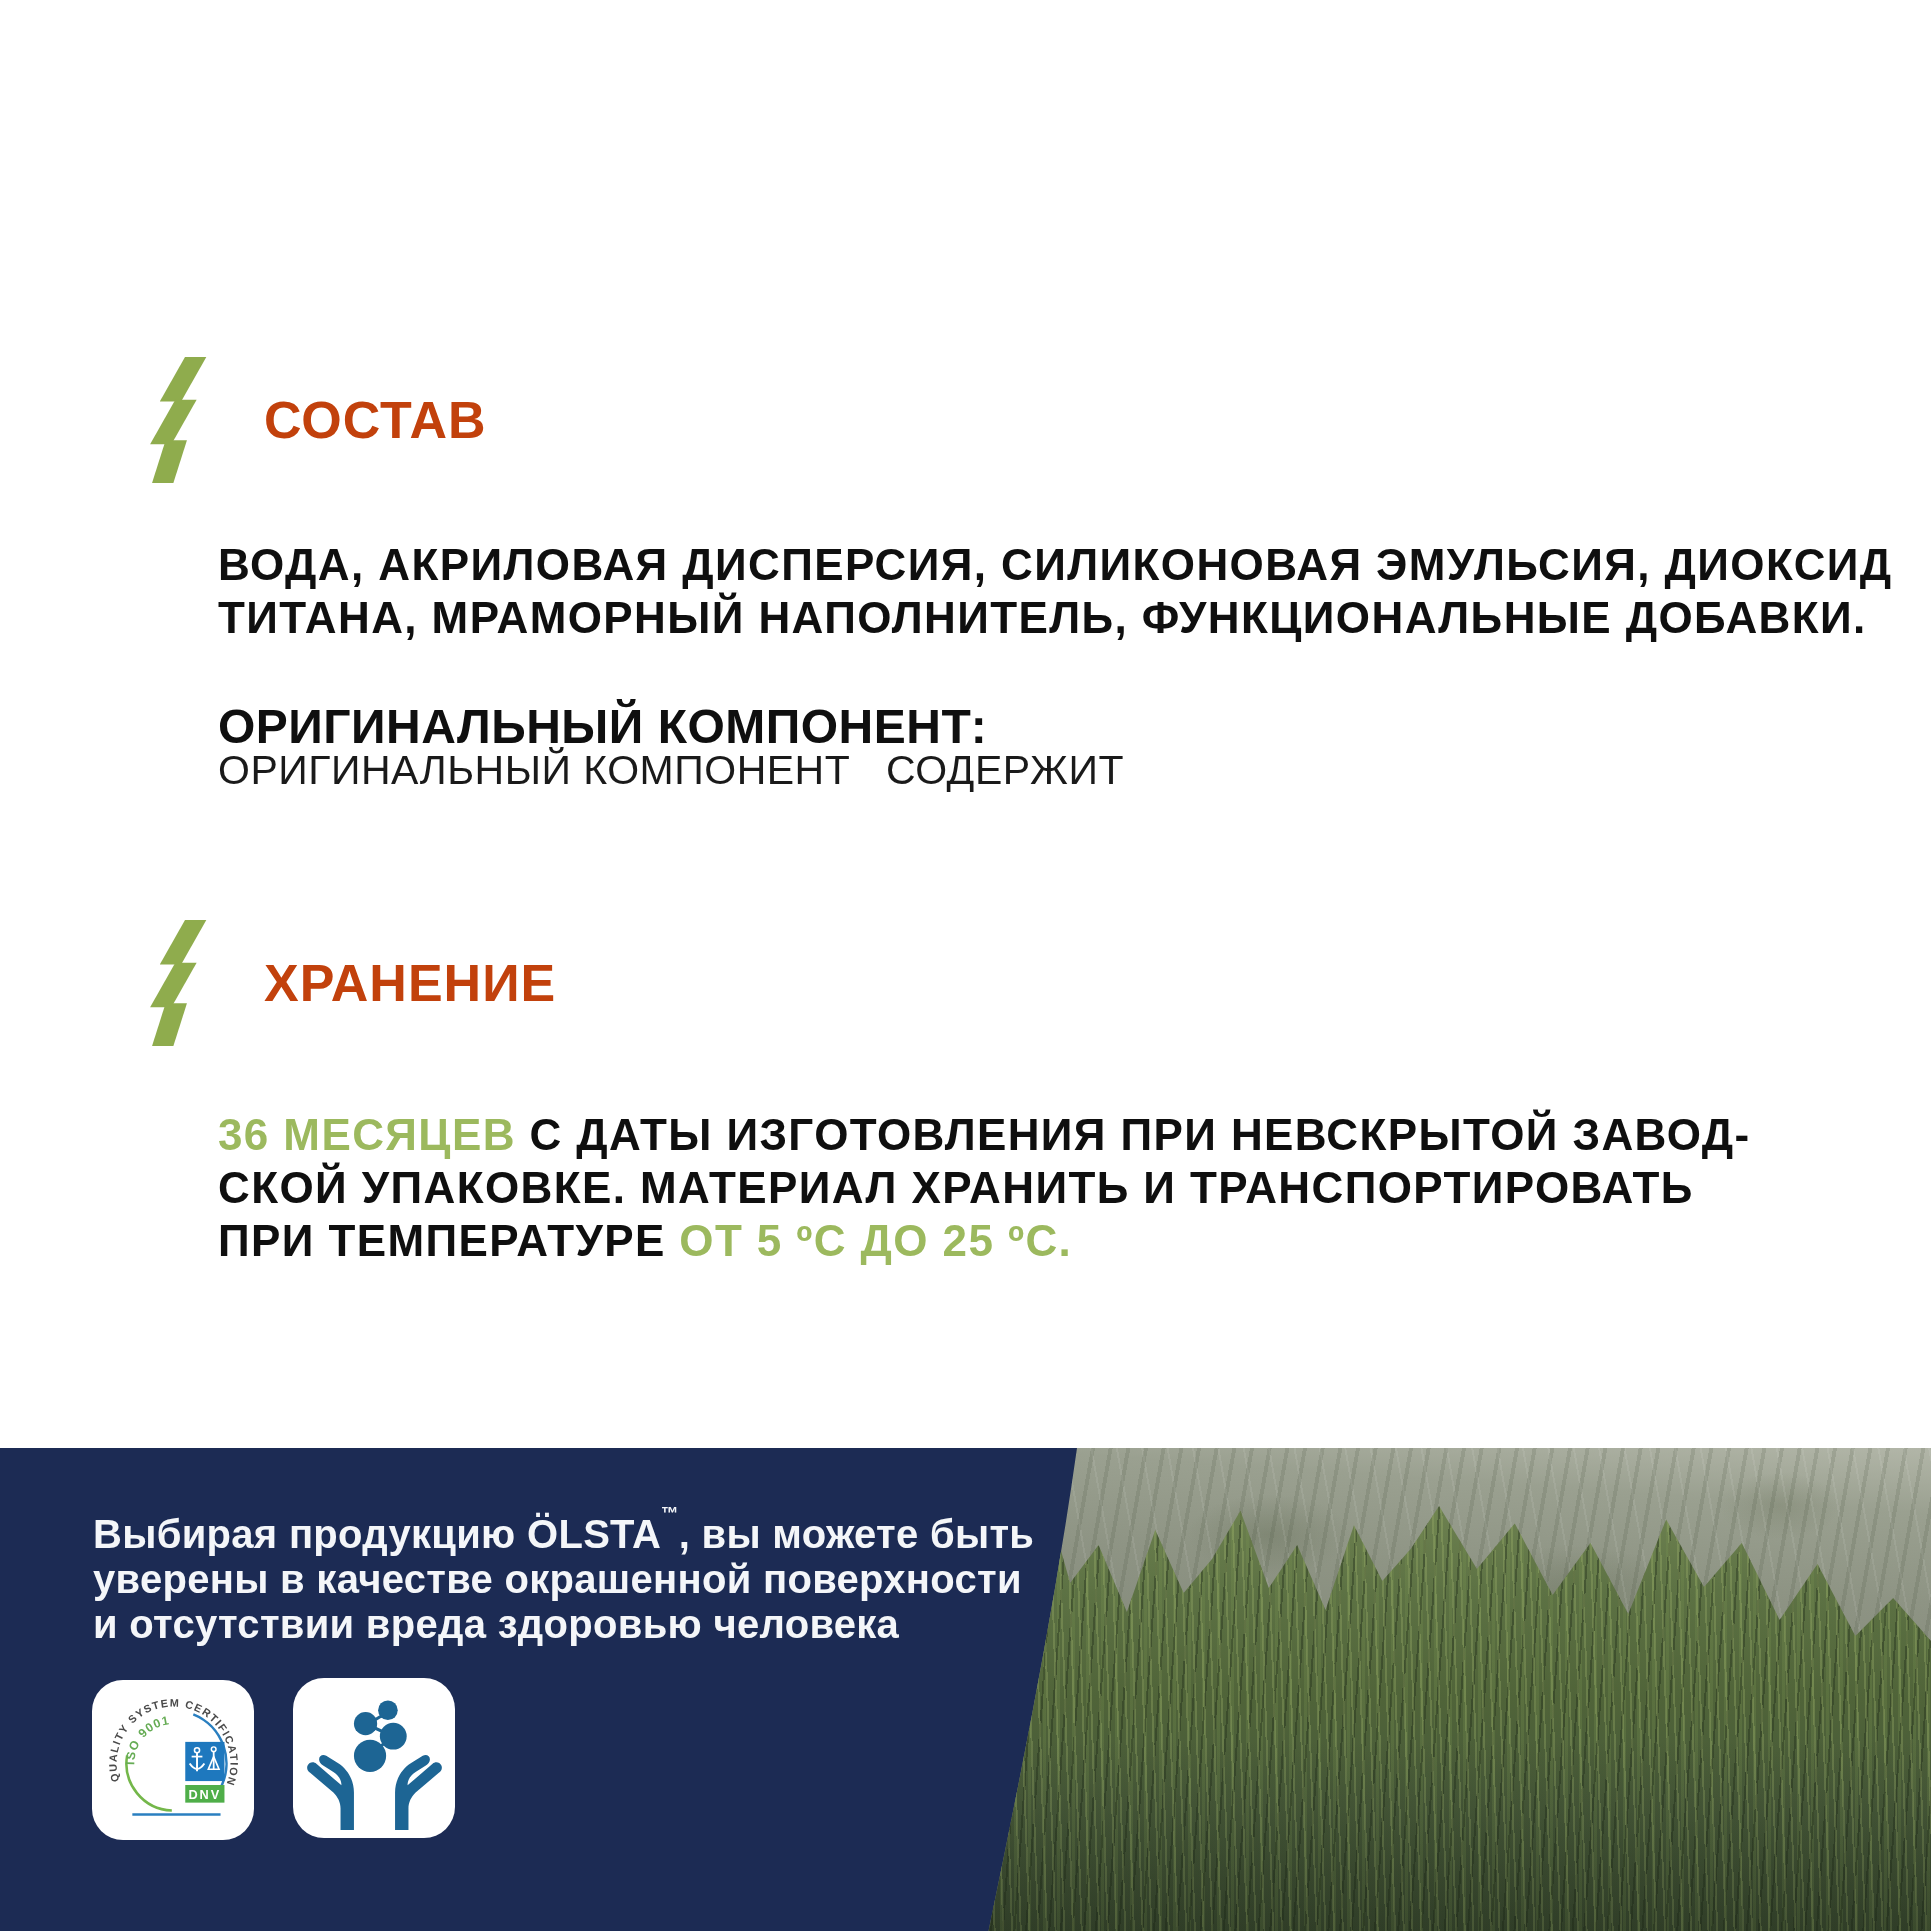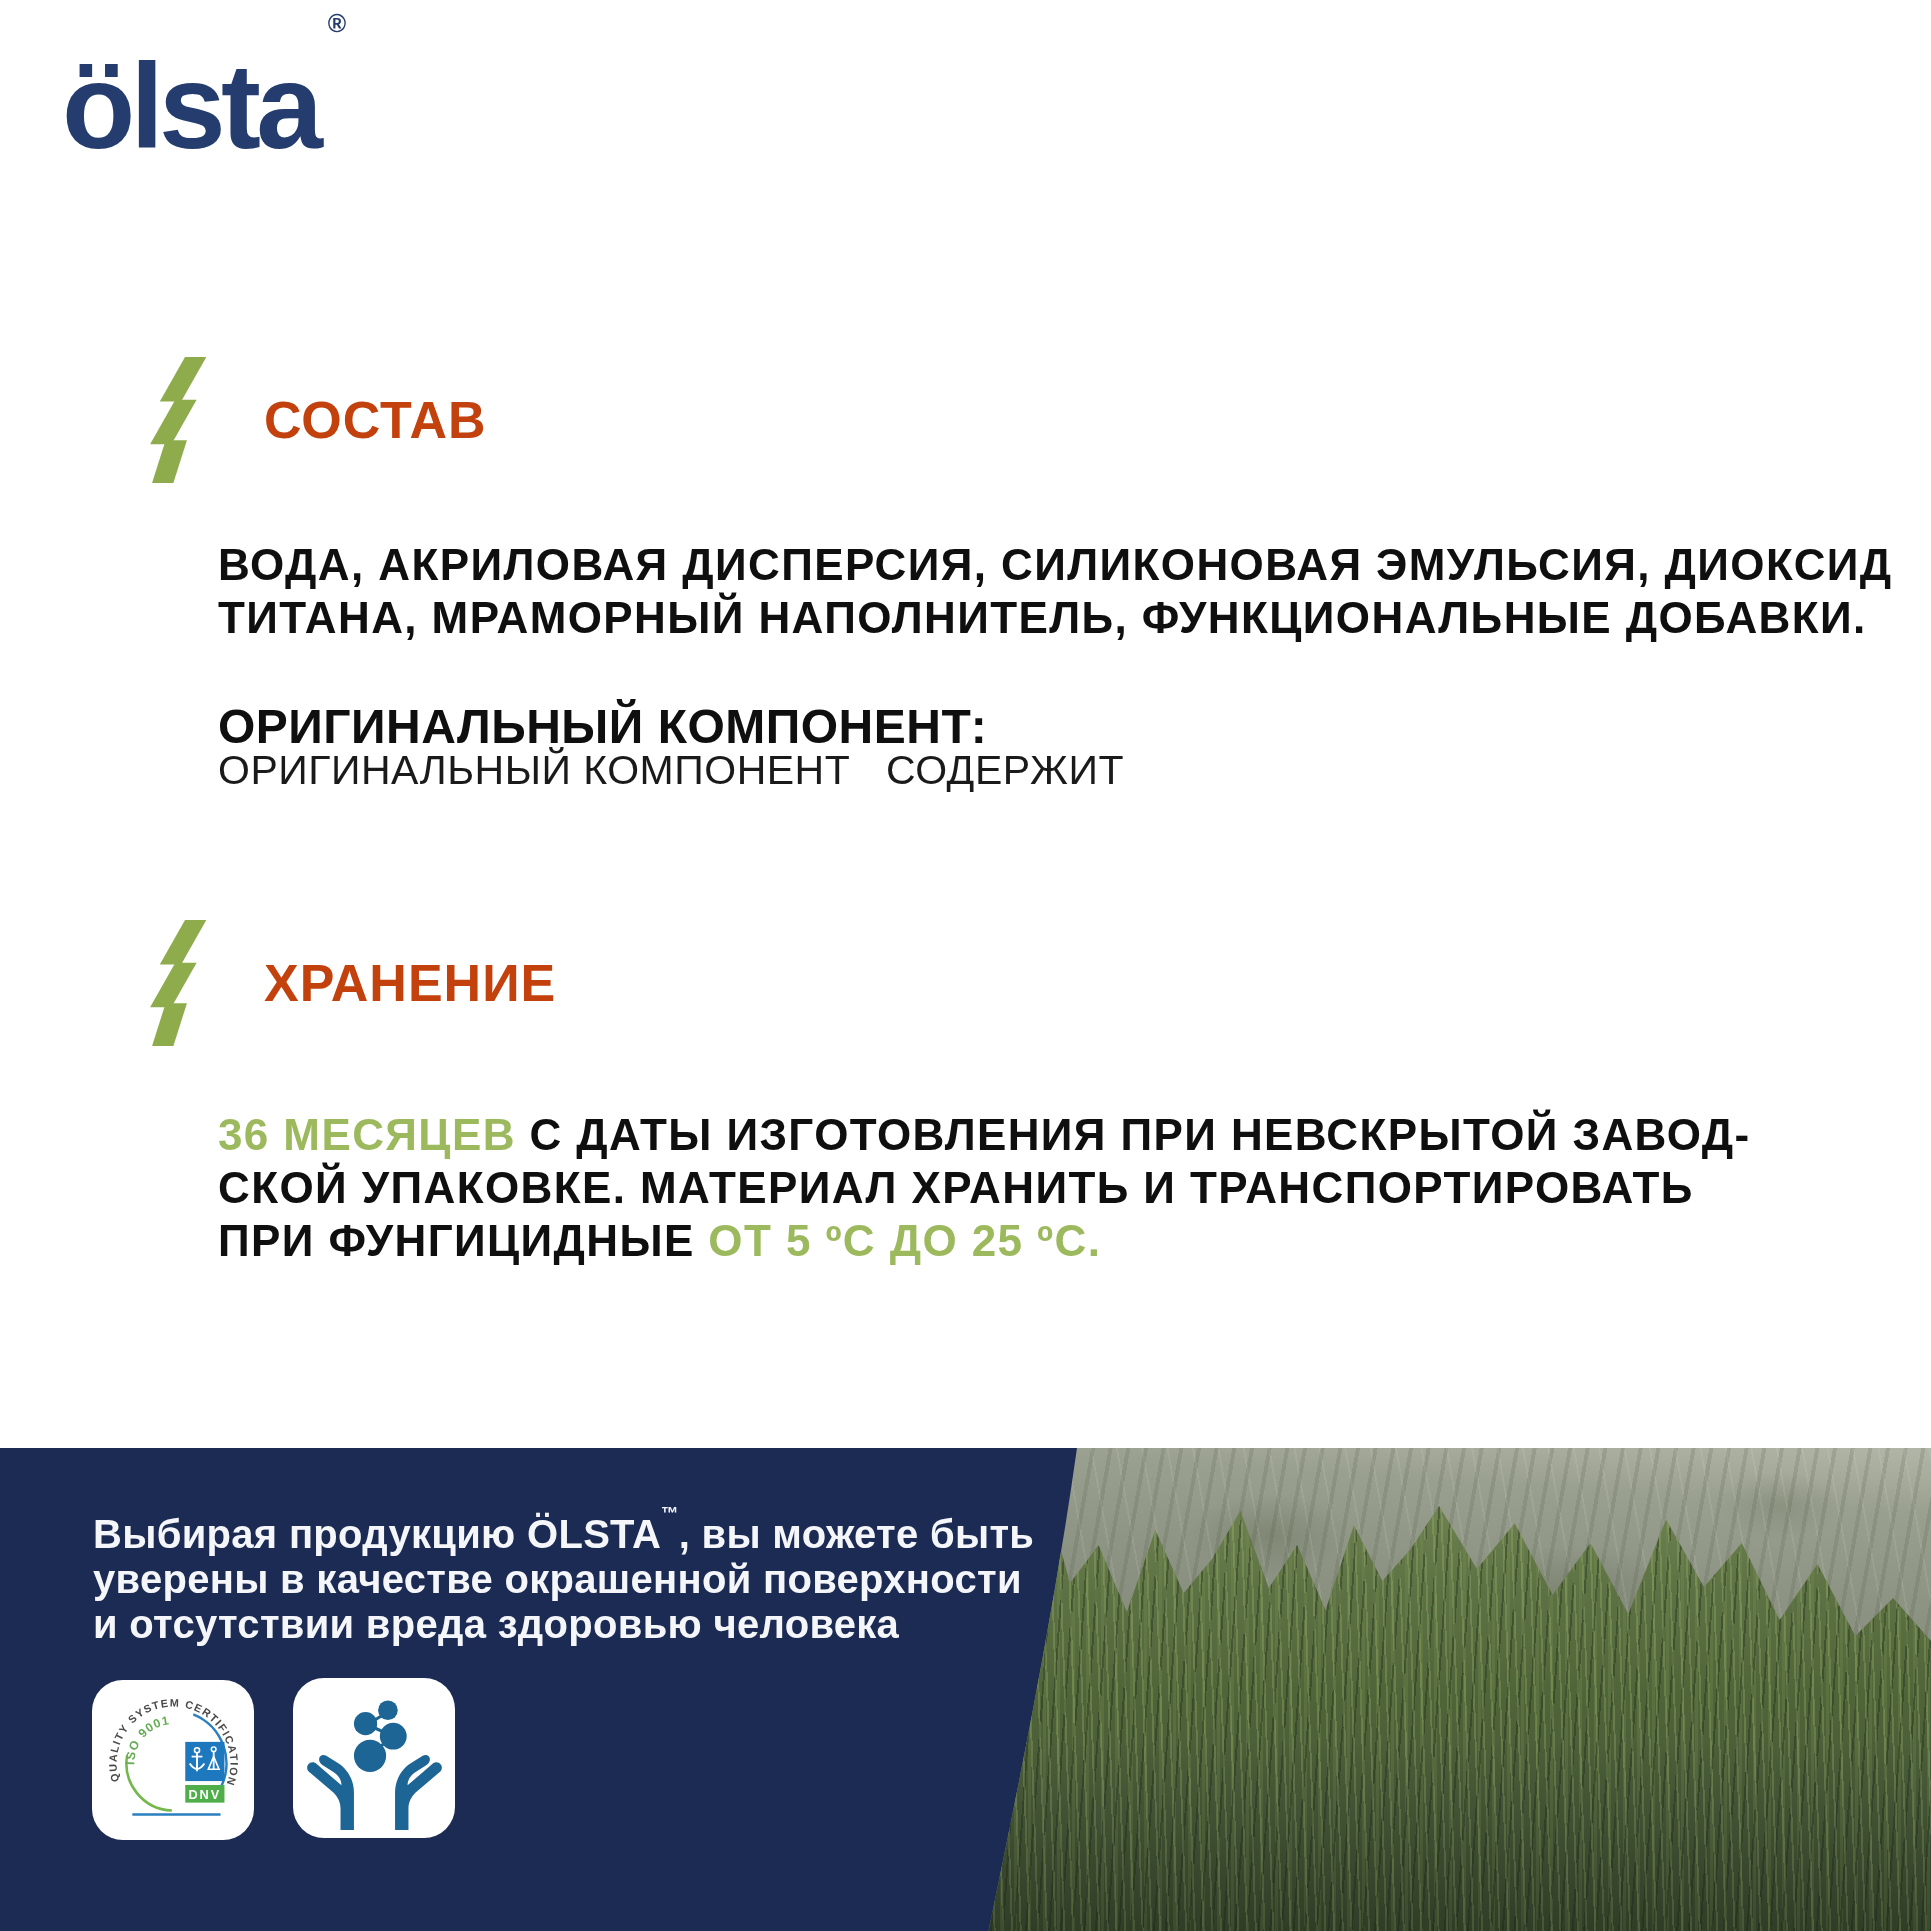--- a/index.html
+++ b/index.html
@@ -59,21 +59,20 @@
           repeating-linear-gradient(90deg, rgba(122,148,82,0.25) 0 2.9px, transparent 2.9px 14.5px);}
   .grass::after{content:"";position:absolute;inset:0;
         background:linear-gradient(180deg, transparent 55%, rgba(18,26,14,0.28) 100%);}
   svg text{font-family:"Liberation Sans",sans-serif;}
 </style>
 </head>
 <body>
 
 <div class="canvas">
 
-  <div class="logo"><span>ölsta</span><sup>®</sup></div>
 
   <div class="section-row" style="top:357px;">
     <svg class="bolt" viewBox="0 0 72 130">
       <polygon points="36,0 58,0 32,46 10,46" fill="#8FAC4D"></polygon>
       <polygon points="26,44 48,44 22,90 0,90" fill="#8FAC4D"></polygon>
       <polygon points="16,86 38,86 24,130 2,130" fill="#8FAC4D"></polygon>
     </svg>
     <div class="section-heading">СОСТАВ</div>
   </div>
 
@@ -92,21 +91,21 @@
       <polygon points="36,0 58,0 32,46 10,46" fill="#8FAC4D"></polygon>
       <polygon points="26,44 48,44 22,90 0,90" fill="#8FAC4D"></polygon>
       <polygon points="16,86 38,86 24,130 2,130" fill="#8FAC4D"></polygon>
     </svg>
     <div class="section-heading">ХРАНЕНИЕ</div>
   </div>
 
   <div class="para" style="top:1108px;">
     <div><span class="hl">36 МЕСЯЦЕВ</span><span> С ДАТЫ ИЗГОТОВЛЕНИЯ ПРИ НЕВСКРЫТОЙ ЗАВОД-</span></div>
     <div>СКОЙ УПАКОВКЕ. МАТЕРИАЛ ХРАНИТЬ И ТРАНСПОРТИРОВАТЬ</div>
-    <div><span>ПРИ ФУНГИЦИДНЫЕ </span><span class="hl">ОТ 5 ºС ДО 25 ºС.</span></div>
+    <div><span>ПРИ ТЕМПЕРАТУРЕ </span><span class="hl">ОТ 5 ºС ДО 25 ºС.</span></div>
   </div>
 
   <div class="banner"></div>
 
   <div class="photo">
     <div class="wall"></div>
     <div class="grass"></div>
   </div>
 
   <div class="banner-text">

